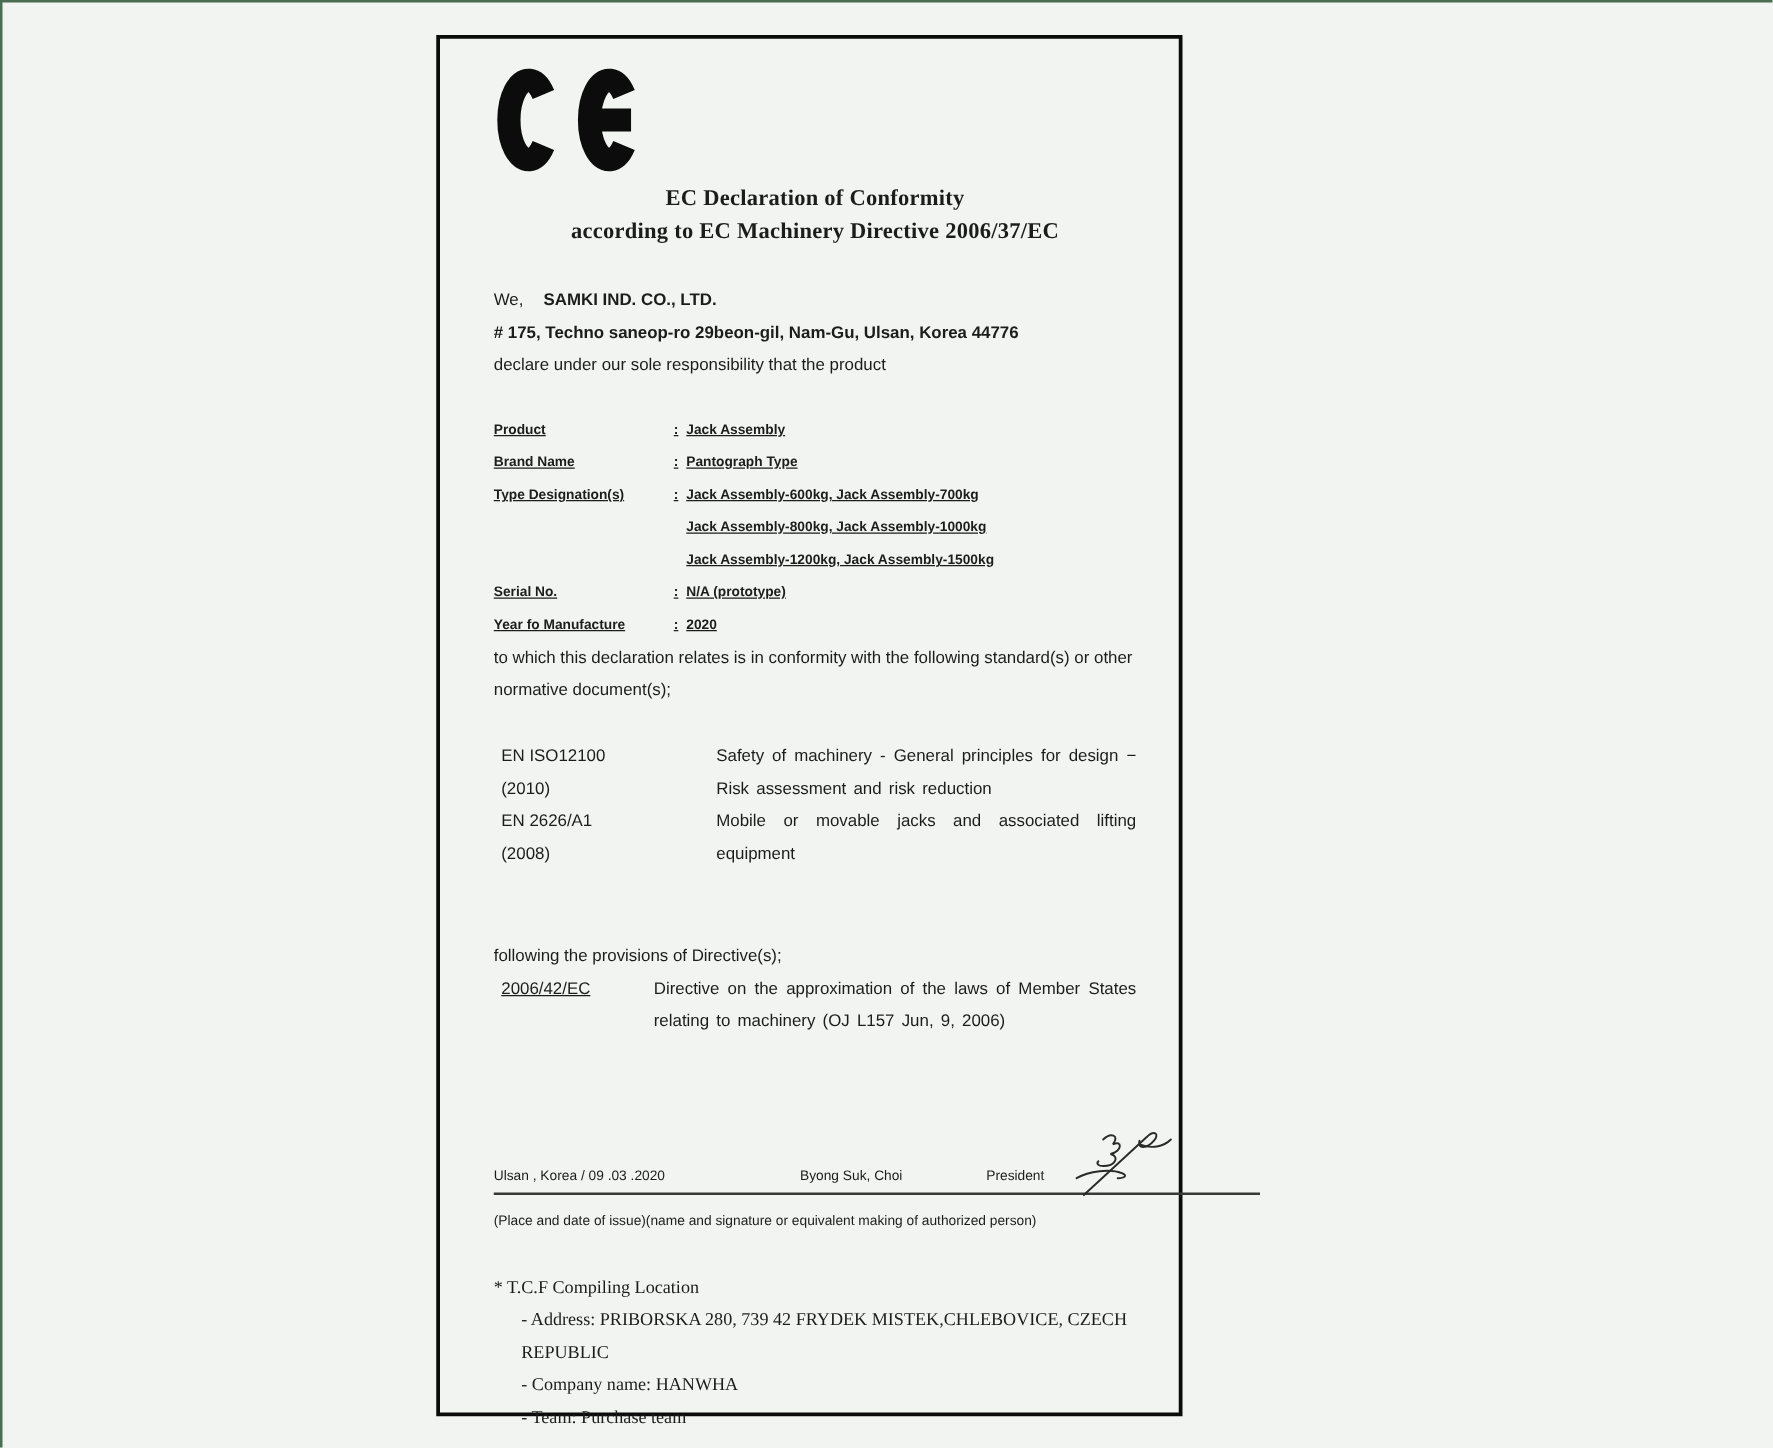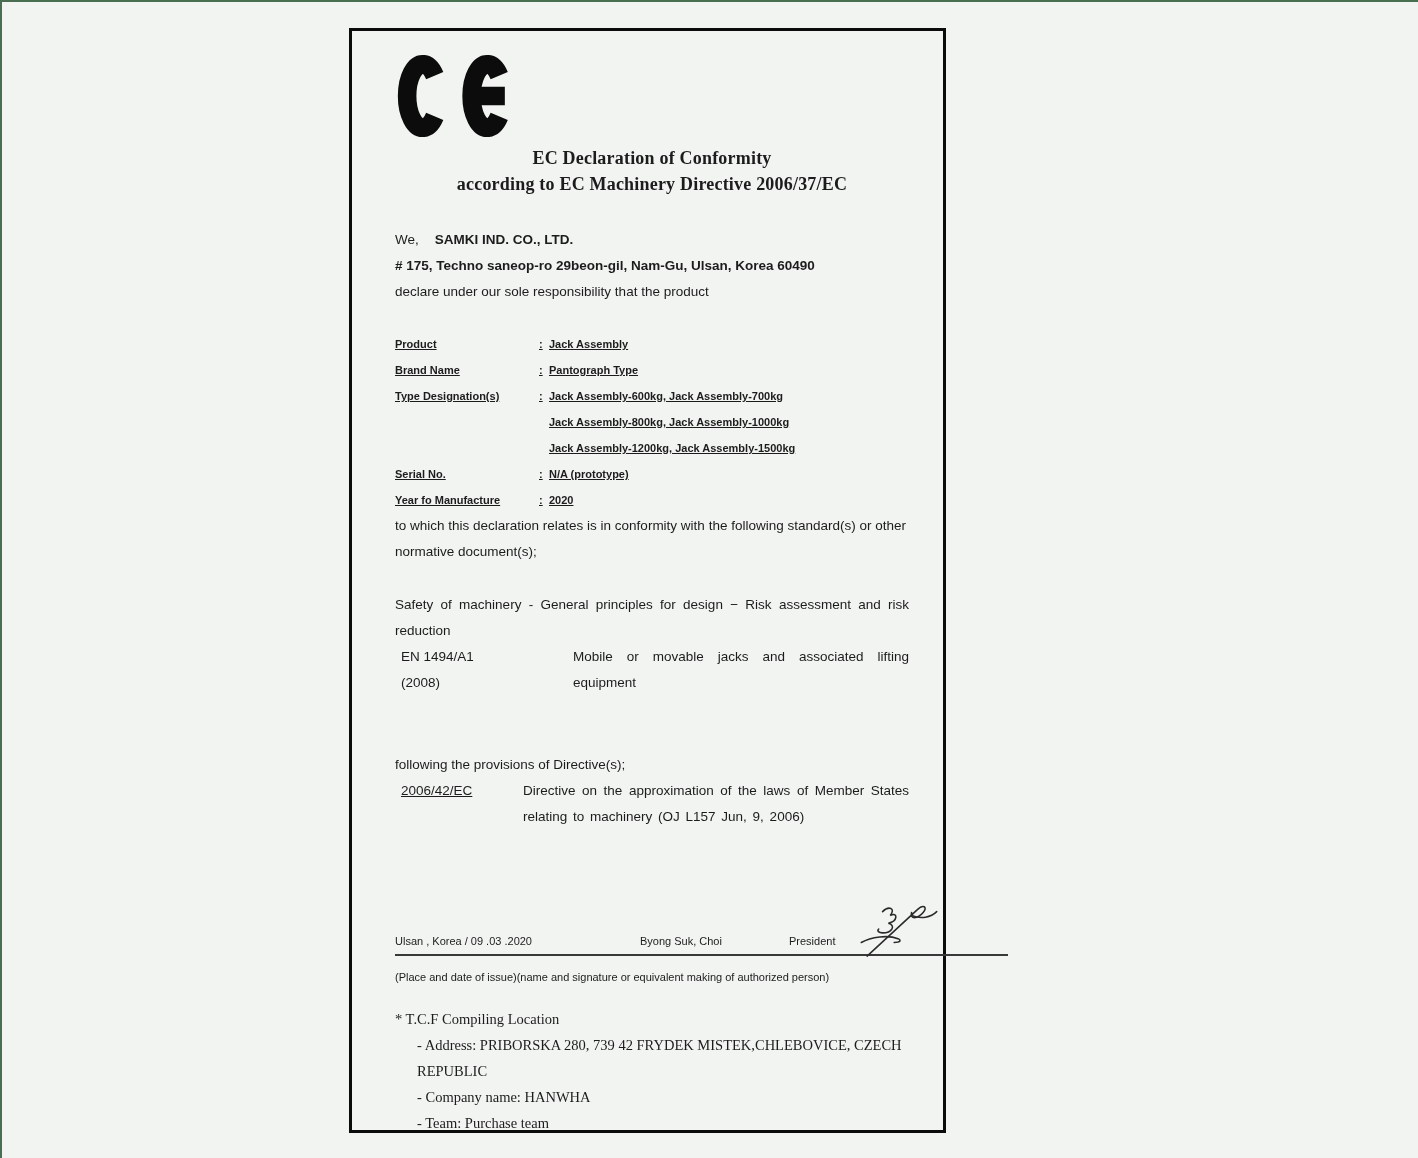--- a/index.html
+++ b/index.html
@@ -63,21 +63,21 @@
     width: 613px;
     border-bottom: 2px solid #383838;
   }
   .sig-place { position: absolute; left: 0; bottom: 0; }
   .sig-name  { position: absolute; left: 245px; bottom: 0; text-align: right; }
   .sig-title { position: absolute; left: 394px; bottom: 0; }
   .sig-scribble { position: absolute; left: 458px; bottom: -4px; width: 92px; height: 58px; }
   .sig-note { margin-top: 8px; line-height: 26px; }
 
   .tcf-block {
-    margin-top: 16px;
+    margin-top: 27px;
     font-family: "Liberation Serif", serif;
     font-size: 14.5px;
     line-height: 26px;
   }
   .tcf-item { padding-left: 22px; }
 </style>
 </head>
 <body>
 
 <div class="document">
@@ -90,21 +90,21 @@
 
   <div class="title-block">
     <div>EC Declaration of Conformity</div>
     <div>according to EC Machinery Directive 2006/37/EC</div>
   </div>
 
   <div class="declarant">
     <div>
       <span>We,</span><span class="company-name">SAMKI IND. CO., LTD.</span>
     </div>
-    <div class="bold-line"># 175, Techno saneop-ro 29beon-gil, Nam-Gu, Ulsan, Korea 60490</div>
+    <div class="bold-line"># 175, Techno saneop-ro 29beon-gil, Nam-Gu, Ulsan, Korea 44776</div>
     <div>declare under our sole responsibility that the product</div>
   </div>
 
   <div class="product-block">
     <div class="p-row">
       <span class="p-label">Product</span>
       <span class="p-colon">:</span>
       <span class="p-value">Jack Assembly</span>
     </div>
     <div class="p-row">
@@ -128,25 +128,29 @@
       <span class="p-label">Year fo Manufacture</span>
       <span class="p-colon">:</span>
       <span class="p-value">2020</span>
     </div>
   </div>
 
   <div class="conformity">to which this declaration relates is in conformity with the following standard(s) or other normative document(s);</div>
 
   <div class="standards-block">
     <div class="std-row">
+      <div class="std-code">
+        <div>EN ISO12100</div>
+        <div>(2010)</div>
+      </div>
       <div class="std-desc">Safety of machinery - General principles for design − Risk assessment and risk reduction</div>
     </div>
     <div class="std-row">
       <div class="std-code">
-        <div>EN 1494/A1</div>
+        <div>EN 2626/A1</div>
         <div>(2008)</div>
       </div>
       <div class="std-desc">Mobile or movable jacks and associated lifting equipment</div>
     </div>
   </div>
 
   <div class="directive-block">
     <div>following the provisions of Directive(s);</div>
     <div class="dir-row">
       <div class="dir-code">2006/42/EC</div>

